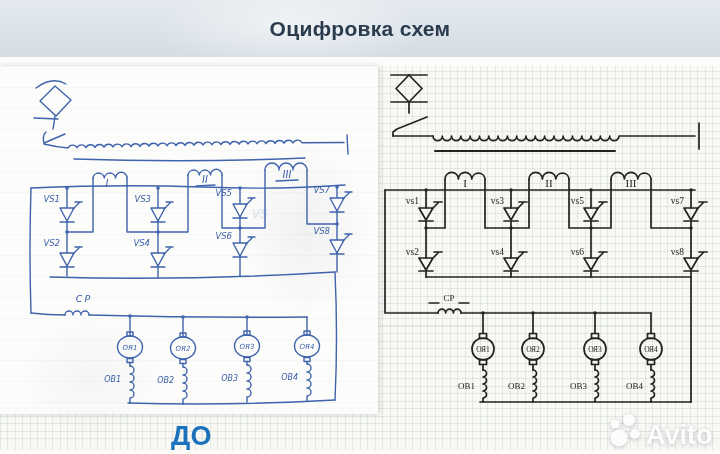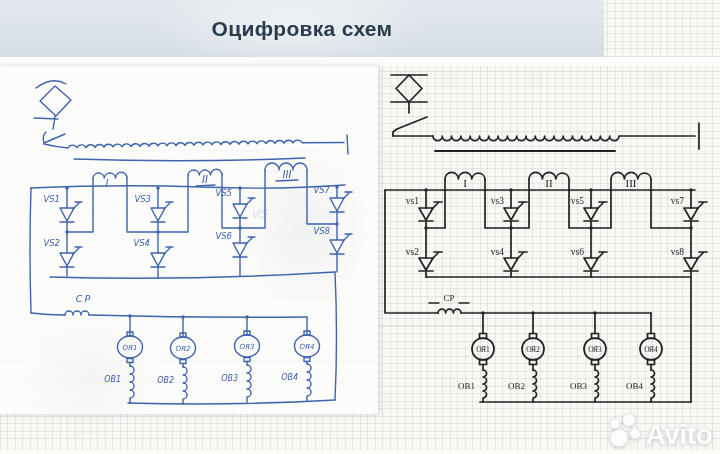--- a/index.html
+++ b/index.html
@@ -5,21 +5,21 @@
   html,body{margin:0;padding:0;}
   .stage{
     position:relative;width:720px;height:454px;overflow:hidden;
     font-family:"Liberation Sans","DejaVu Sans",sans-serif;
     background-color:#f8f8f4;
     background-image:
       repeating-linear-gradient(0deg, rgba(105,140,130,.15) 0 1px, transparent 1px 7.5px),
       repeating-linear-gradient(90deg, rgba(105,140,130,.15) 0 1px, transparent 1px 7.5px);
   }
   .header{
-    position:absolute;left:0;top:0;width:604px;height:57px;
+    position:absolute;left:0;top:0;width:720px;height:57px;
     background:linear-gradient(180deg,#e3e9ee 0%,#dbe2e9 55%,#d5dde5 100%);
     display:flex;align-items:center;justify-content:center;
   }
   .header::after{
     content:"";position:absolute;left:150px;top:-20px;width:280px;height:90px;
     background:radial-gradient(closest-side,rgba(255,255,255,.55),rgba(255,255,255,0));
   }
   .title{
     position:relative;z-index:2;color:#2a3b4d;font-size:21px;font-weight:bold;letter-spacing:.3px;
   }
@@ -317,20 +317,21 @@
       <text class="blktext" font-size="7.5" text-anchor="middle" x="150" y="290">ОЯ2</text>
       <text class="blktext" font-size="7.5" text-anchor="middle" x="212" y="290">ОЯ3</text>
       <text class="blktext" font-size="7.5" text-anchor="middle" x="268" y="290">ОЯ4</text>
       <text class="blktext" font-size="9" text-anchor="end" x="92" y="327">ОВ1</text>
       <text class="blktext" font-size="9" text-anchor="end" x="142" y="327">ОВ2</text>
       <text class="blktext" font-size="9" text-anchor="end" x="204" y="327">ОВ3</text>
       <text class="blktext" font-size="9" text-anchor="end" x="260" y="327">ОВ4</text>
     </g>
   </svg>
 
+  <div class="compare-label before">ДО</div>
 
   <svg class="watermark" width="110" height="40" viewBox="0 0 110 40">
     <g fill="#ffffff">
       <circle cx="9" cy="12" r="4.5"></circle>
       <circle cx="23" cy="8" r="6"></circle>
       <circle cx="13" cy="26" r="8.5"></circle>
       <circle cx="29" cy="22" r="5"></circle>
     </g>
     <text class="wm-text" x="40" y="32">Avito</text>
   </svg>

